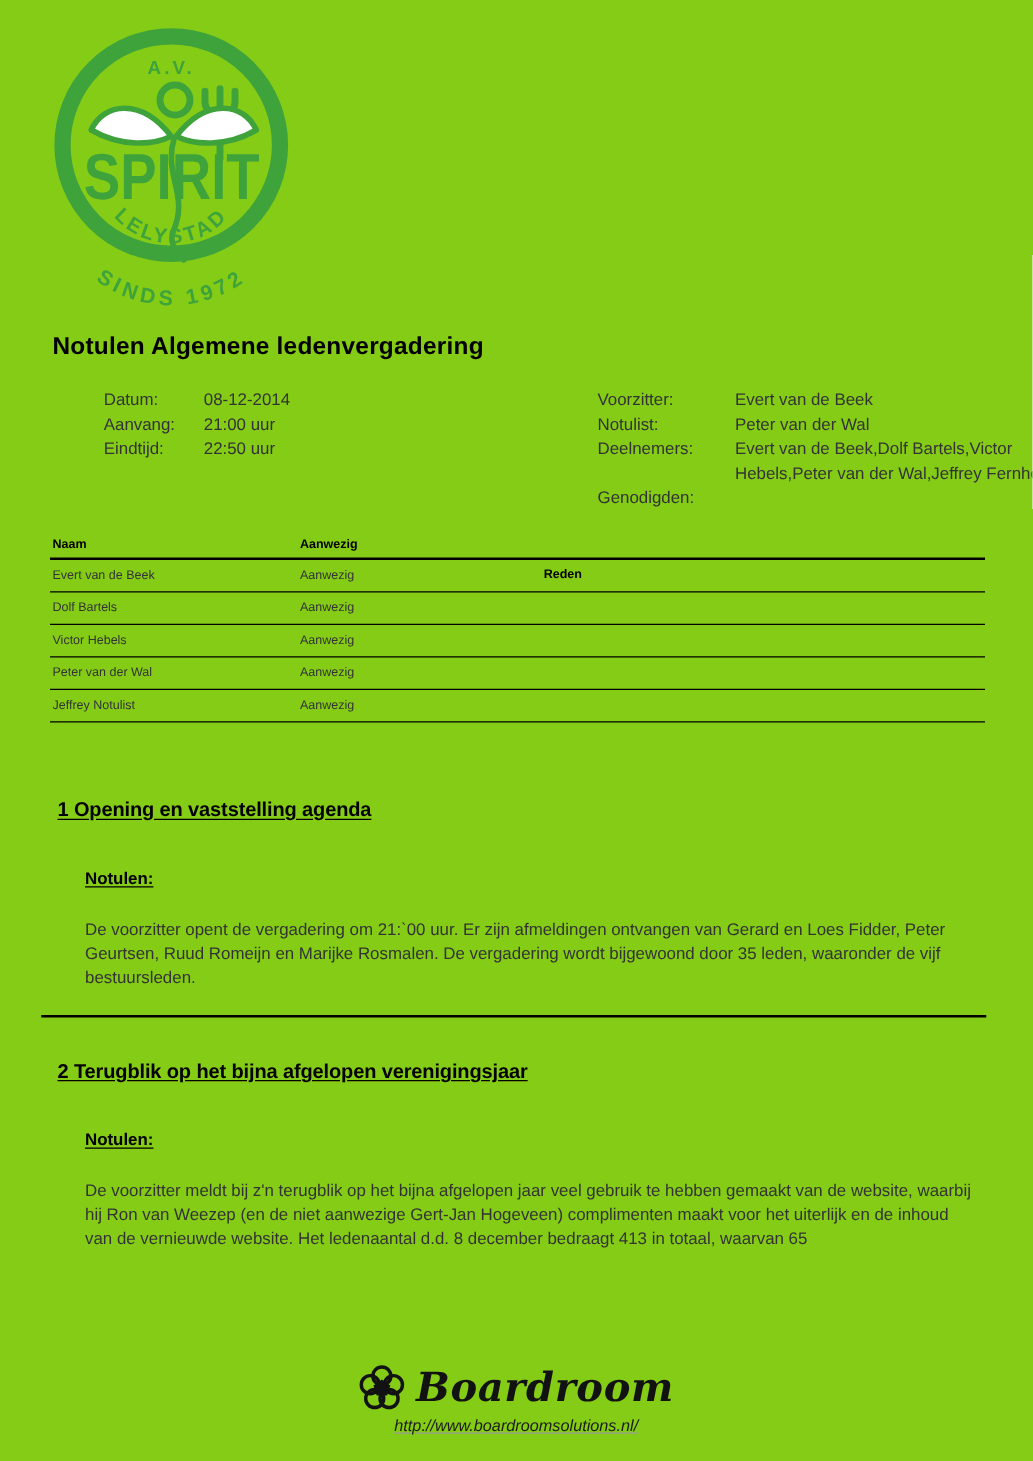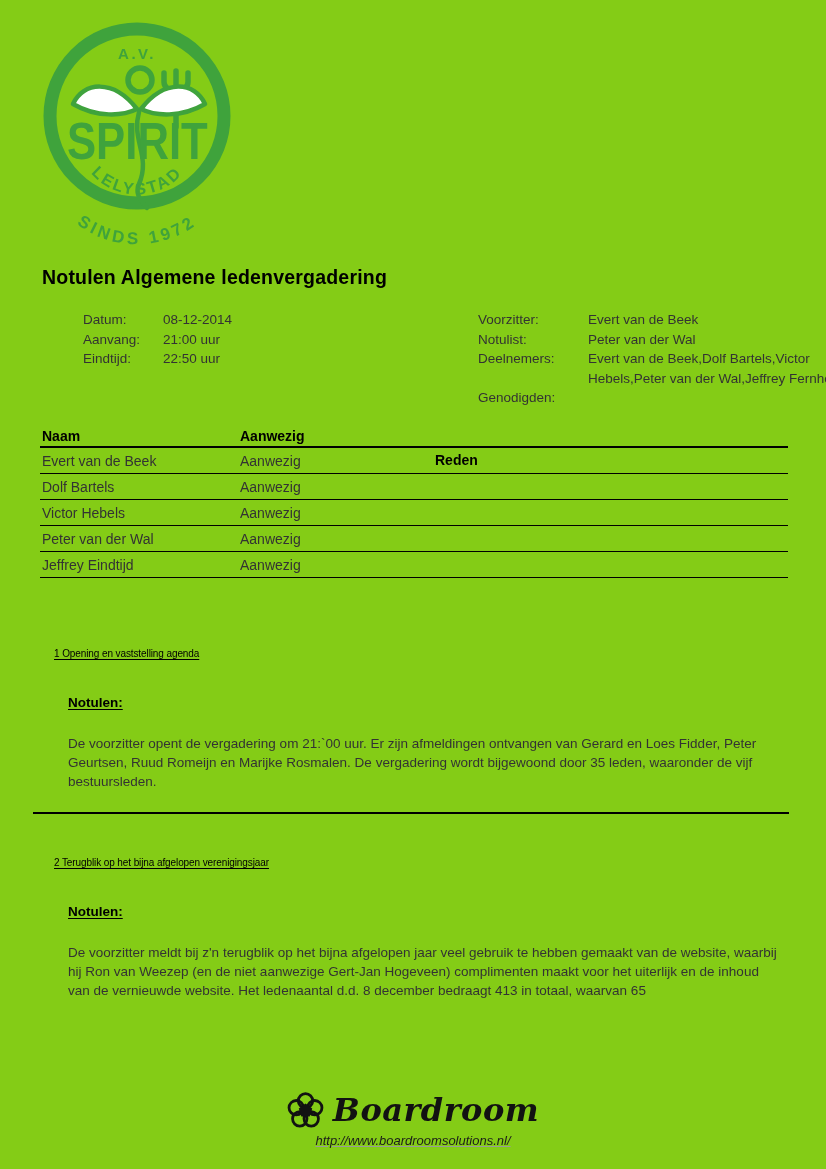--- a/index.html
+++ b/index.html
@@ -13,28 +13,28 @@
   .doc-title{position:absolute;left:42px;top:266px;margin:0;font-size:19.5px;font-weight:bold;color:#000;letter-spacing:.2px;}
   
   .meta{font-size:13.5px;line-height:19.5px;color:#333;margin-left:41px;}
   .meta-left{position:absolute;left:42px;top:310px;}
   .meta-right{position:absolute;left:437px;top:310px;width:382px;}
   .meta-row{display:flex;align-items:flex-start;}
   .meta-left .m-label{width:80px;flex-shrink:0;}
   .meta-right .m-label{width:110px;flex-shrink:0;}
   .meta-right .m-value{width:272px;}
   
-  .att-table{position:absolute;left:40px;top:425px;width:748px;font-size:14px;}
+  .att-table{position:absolute;left:40px;top:425px;width:748px;font-size:10px;}
   .t-head{display:flex;align-items:center;height:21px;border-bottom:2.5px solid #000;font-weight:bold;color:#000;}
   .t-row{display:flex;align-items:center;height:25px;border-bottom:1.8px solid #000;color:#333;}
   .c1{width:198px;padding-left:2px;}
   .c2{width:195px;}
   .c3{flex:1;margin-top:48px;}
   
-  .sec-heading{position:absolute;left:42px;margin:12px;font-size:10px;font-weight:normal;color:#000;
+  .sec-heading{position:absolute;left:42px;margin:4px;font-size:16px;font-weight:bold;color:#000;
     text-decoration:underline;text-underline-offset:2px;letter-spacing:-.1px;}
   .sec1-heading{top:636px;}
   .sec2-heading{top:845px;}
   .notulen-label{position:absolute;left:68px;font-size:13.5px;font-weight:bold;color:#000;
     text-decoration:underline;text-underline-offset:2px;}
   .notulen1{top:695px;}
   .notulen2{top:904px;}
   .sec-body{position:absolute;left:68px;width:716px;font-size:13.5px;line-height:19.3px;color:#333;}
   .body1{top:720px;}
   .body2{top:929px;}
@@ -128,21 +128,21 @@
       <span class="c1">Victor Hebels</span>
       <span class="c2">Aanwezig</span>
       <span class="c3"></span>
     </div>
     <div class="t-row">
       <span class="c1">Peter van der Wal</span>
       <span class="c2">Aanwezig</span>
       <span class="c3"></span>
     </div>
     <div class="t-row">
-      <span class="c1">Jeffrey Eindtijd</span>
+      <span class="c1">Jeffrey Notulist</span>
       <span class="c2">Aanwezig</span>
       <span class="c3"></span>
     </div>
   </div>
 
   <h2 class="sec-heading sec1-heading">1 Opening en vaststelling agenda</h2>
   <div class="notulen-label notulen1">Notulen:</div>
   <p class="sec-body body1">De voorzitter opent de vergadering om 21:`00 uur. Er zijn afmeldingen ontvangen van Gerard en Loes Fidder, Peter Geurtsen, Ruud Romeijn en Marijke Rosmalen. De vergadering wordt bijgewoond door 35 leden, waaronder de vijf bestuursleden.</p>
 
   <div class="hr-divider"></div>

